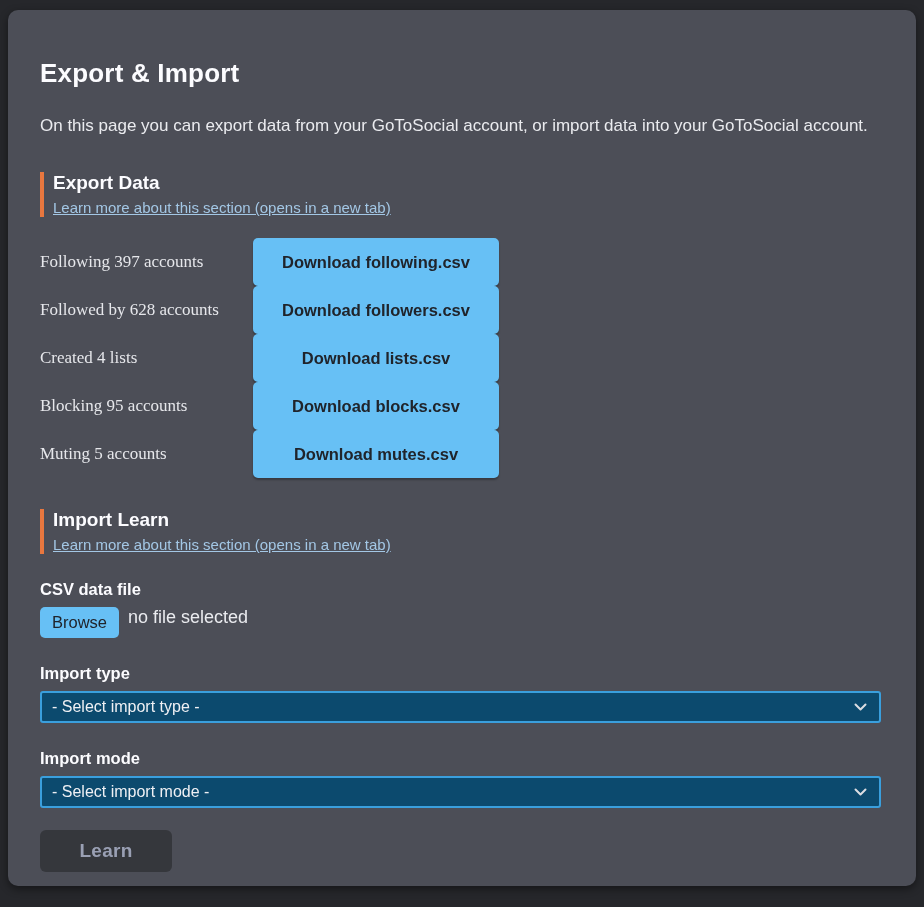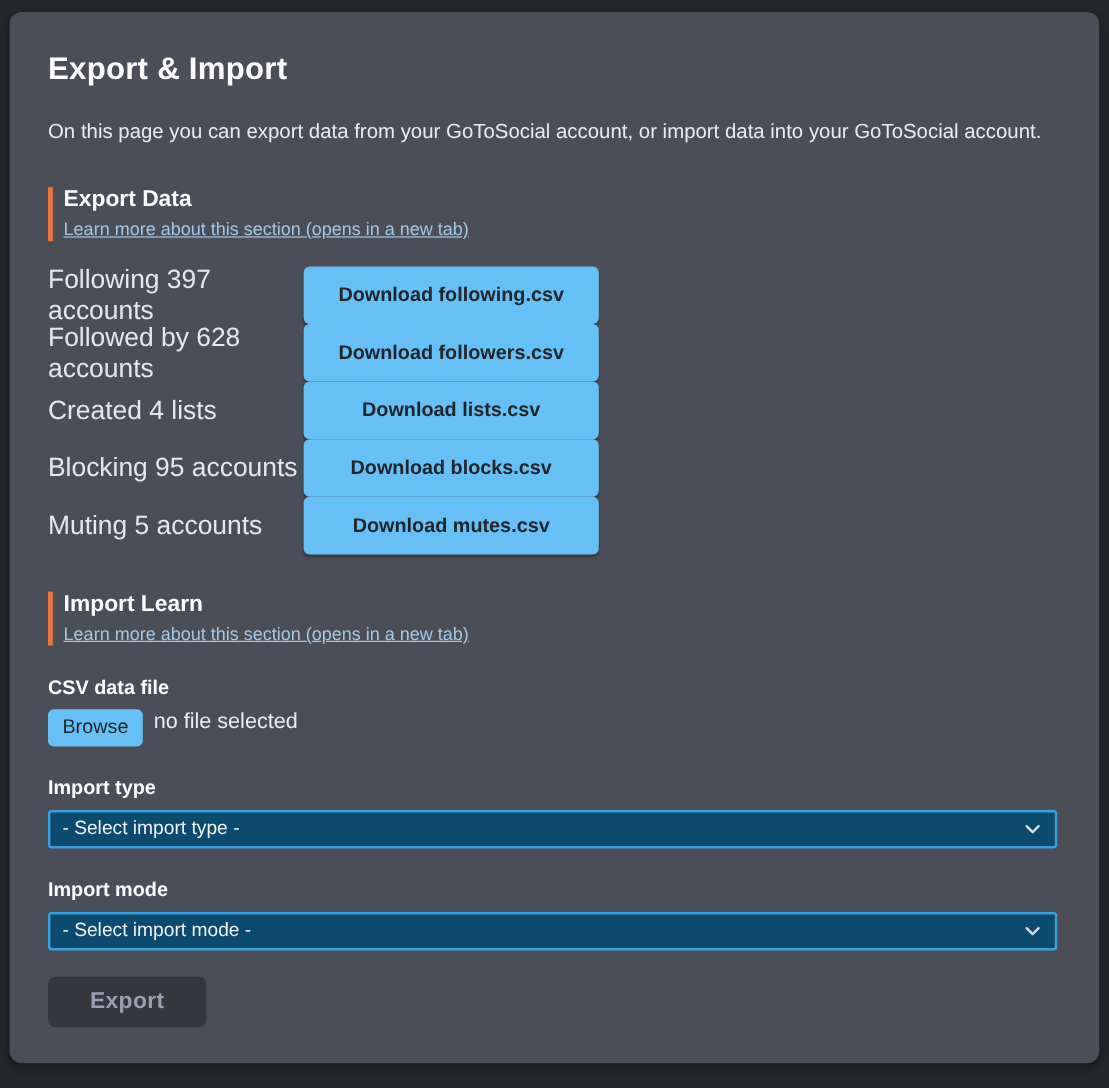--- a/index.html
+++ b/index.html
@@ -20,21 +20,21 @@
     font-family:"Liberation Sans", sans-serif;
     color:var(--text-main);
     overflow:hidden;
   }
   .panel{
     position:absolute;
     left:8px;top:10px;
     width:908px;height:876px;
     background:var(--panel-bg);
     border-radius:10px;
-    padding:32px 32px 0 32px;
+    padding:48px 32px 0 32px;
     box-shadow:0 3px 8px rgba(0,0,0,.45);
   }
   h1.page-title{
     font-size:26px;
     font-weight:bold;
     color:var(--heading);
     margin:0 0 22px 0;
     letter-spacing:.2px;
   }
   p.desc{
@@ -61,22 +61,23 @@
     cursor:pointer;
   }
   .export-row{
     display:flex;
     align-items:center;
     margin-bottom:10px;
     height:38px;
   }
   .export-row .rowlabel{
     width:213px;
-    font-size:22px;
+    font-size:17px;
     color:#e6e7eb;
+    font-family:Liberation Serif, serif;
   }
   button.dl-btn{
     width:246px;
     height:48px;
     background:var(--button-blue);
     color:var(--button-text);
     border:none;
     border-radius:5px;
     font-family:inherit;
     font-size:16.5px;
@@ -219,16 +220,16 @@
       <div class="select">
         <span class="sel-value">- Select import mode -</span>
         <span class="chev">
           <svg width="13" height="9" viewBox="0 0 13 9">
               <polyline points="1.5,1.5 6.5,6.5 11.5,1.5" fill="none" stroke="#dcdde2" stroke-width="2" stroke-linecap="round" stroke-linejoin="round"></polyline>
             </svg>
         </span>
       </div>
     </div>
 
-    <button class="import-btn">Export</button>
+    <button class="import-btn">Learn</button>
   </section>
 
 </div>
 
 </body></html>

